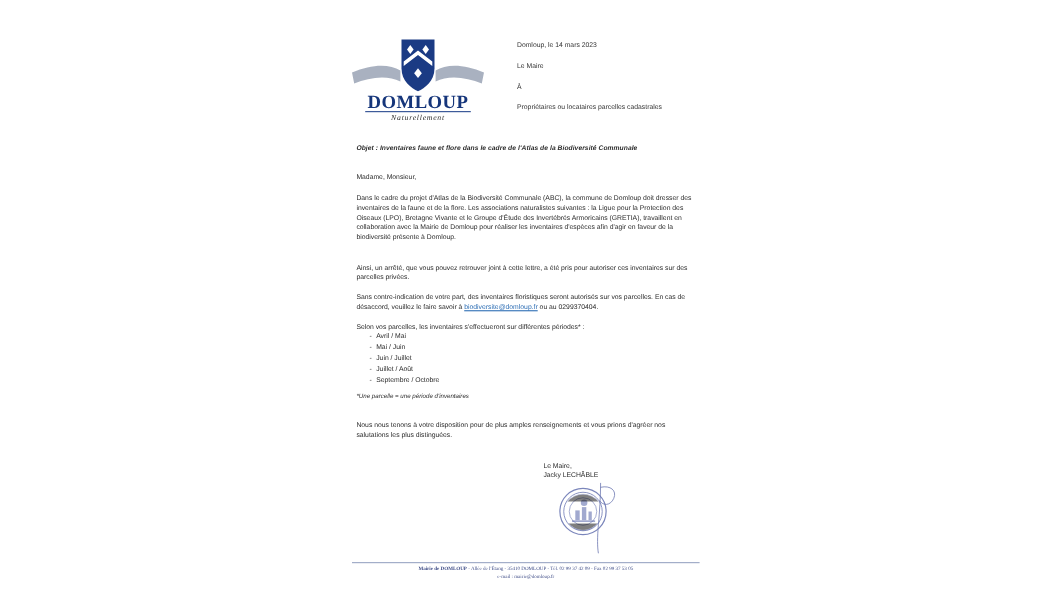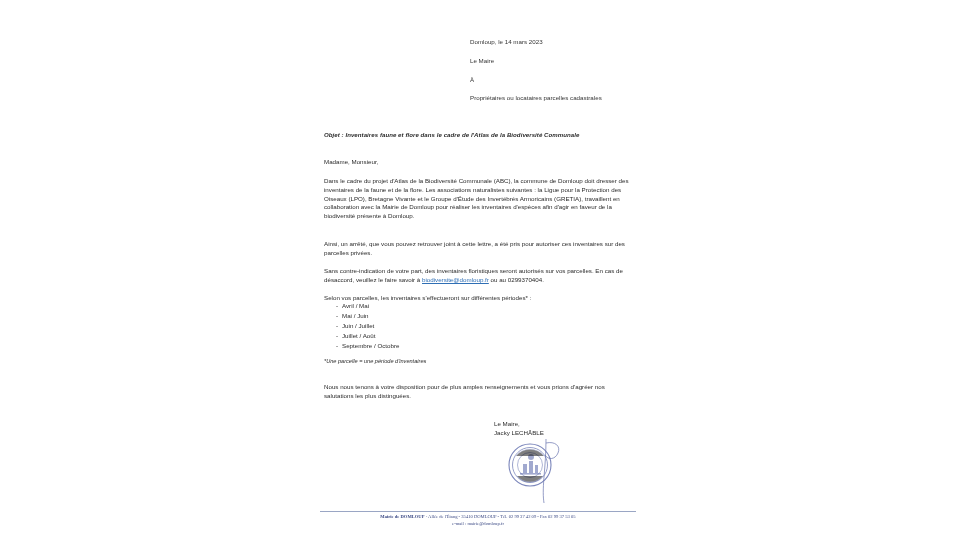--- a/index.html
+++ b/index.html
@@ -162,20 +162,44 @@
   .footer b { font-weight: bold; }
   .footer .fline2 { display: block; }
 </style>
 </head>
 <body>
 
 <div class="page">
 
   <div class="letterhead">
 
+    <div class="logo-block">
+      <svg class="logo-svg" width="124" height="82" viewBox="0 0 124 82" xmlns="http://www.w3.org/2000/svg">
+
+        <path d="M2 36 C20 28 36 28 46 34 L46 44 C34 38 18 40 4 46 Z" fill="#9aa3b5" opacity="0.85"></path>
+
+        <path d="M122 36 C104 28 88 28 78 34 L78 44 C90 38 106 40 120 46 Z" fill="#9aa3b5" opacity="0.85"></path>
+
+        <path d="M47 6 L77 6 L77 32 C77 44 68 50 62 53 C56 50 47 44 47 32 Z" fill="#1b3b84"></path>
+
+        <path d="M49 26 L62 16 L75 26 L75 30 L62 20 L49 30 Z" fill="#ffffff"></path>
+
+        <g fill="#ffffff">
+          <path d="M55 11 l3 4 -3 4 -3 -4 Z"></path>
+          <path d="M69 11 l3 4 -3 4 -3 -4 Z"></path>
+          <path d="M62 32 l3.5 4.5 -3.5 4.5 -3.5 -4.5 Z"></path>
+        </g>
+
+        <text x="62" y="68" text-anchor="middle" font-family="Liberation Serif, serif" font-size="17" font-weight="bold" fill="#15357a" letter-spacing="0.4">DOMLOUP</text>
+
+        <rect x="14" y="71" width="96" height="1" fill="#2a4a90"></rect>
+
+        <text x="62" y="79.5" text-anchor="middle" font-family="Liberation Serif, serif" font-size="7" font-style="italic" fill="#2b2b2b" letter-spacing="0.7">Naturellement</text>
+      </svg>
+    </div>
 
     <div class="addr-block">
       <p class="addr-line">Domloup, le 14 mars 2023</p>
       <p class="addr-line">Le Maire</p>
       <p class="addr-line">À</p>
       <p class="addr-line last">Propriétaires ou locataires parcelles cadastrales</p>
     </div>
 
   </div>
 

